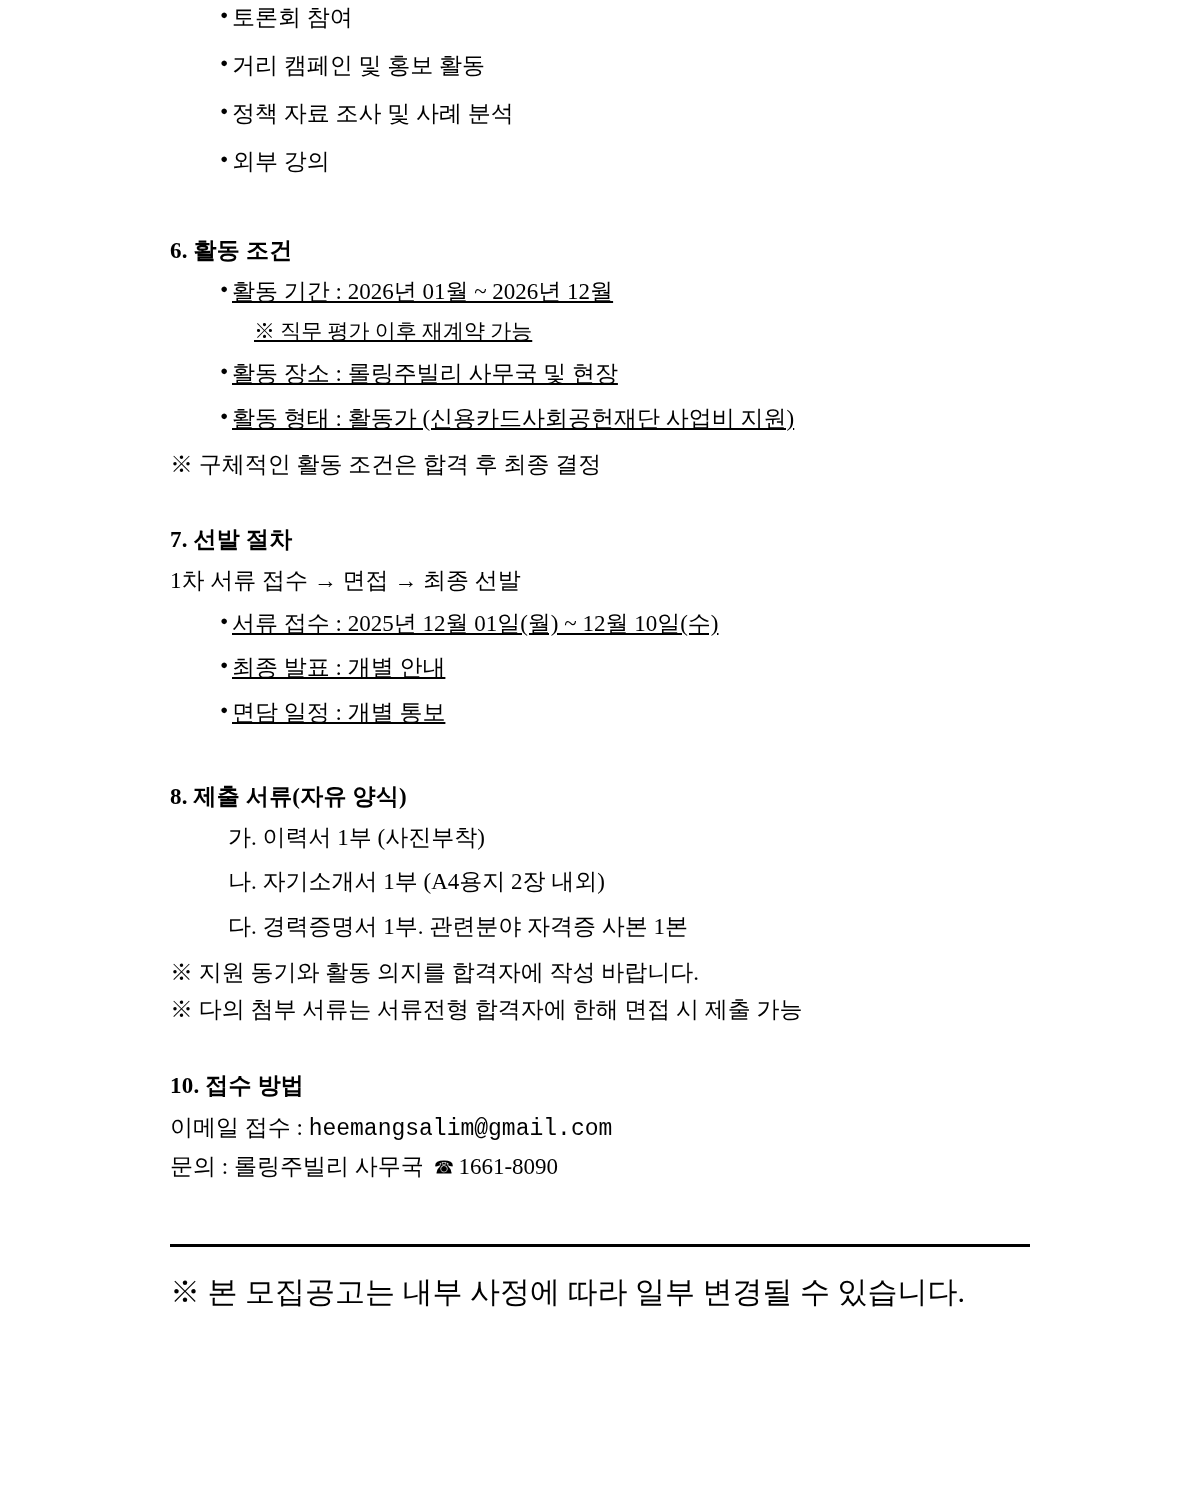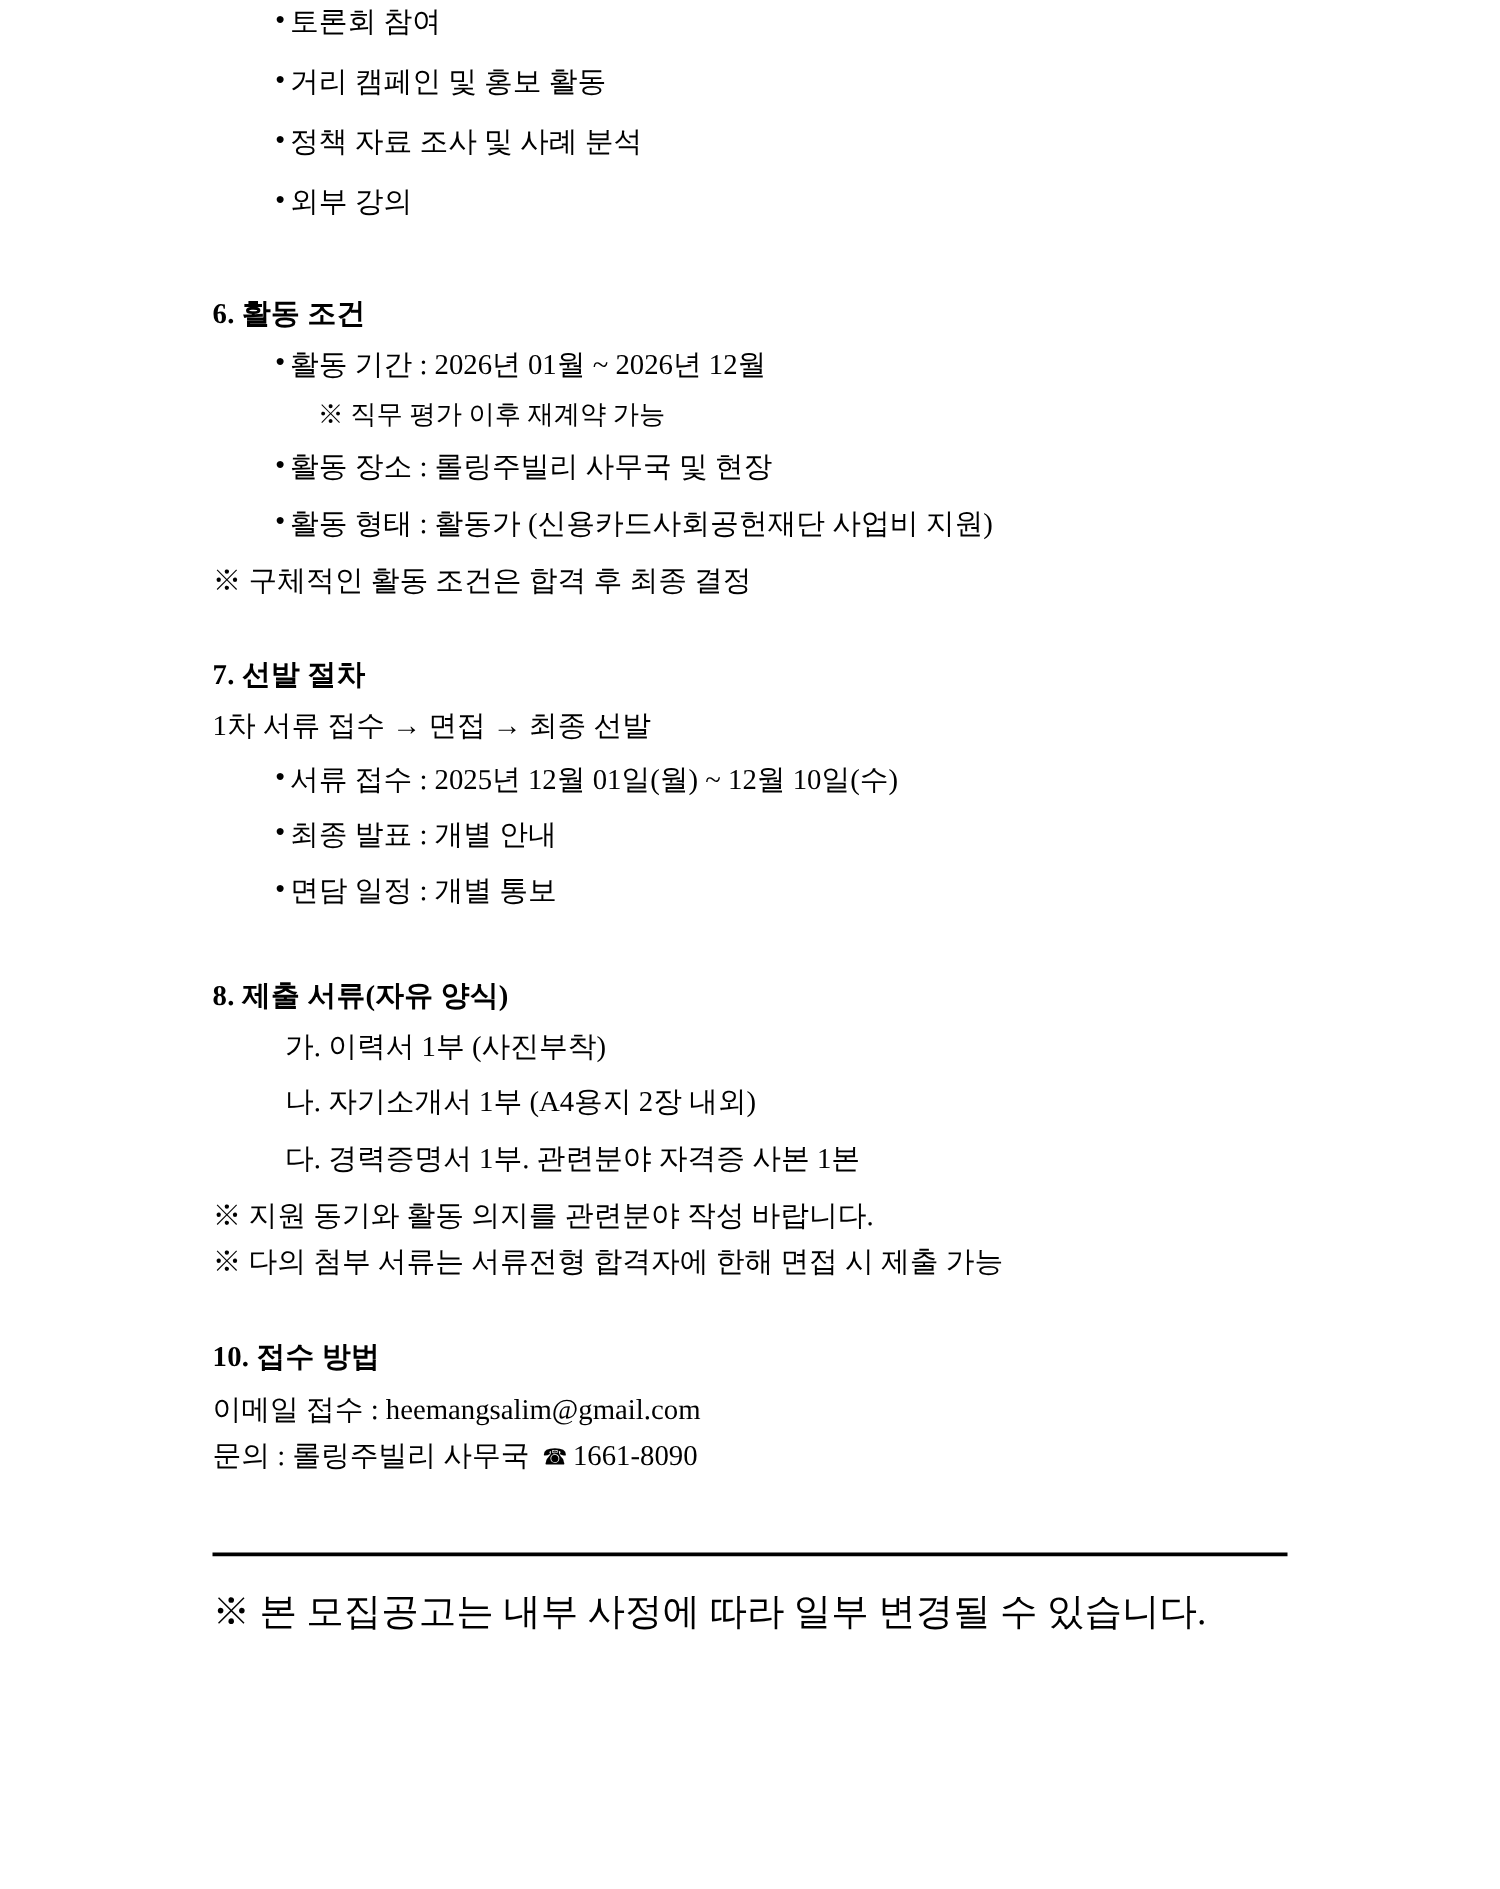--- a/index.html
+++ b/index.html
@@ -41,20 +41,21 @@
     content: "\25CF";
     position: absolute;
     left: 58px;
     top: 1px;
     font-size: 13px;
     line-height: 1.55;
     transform: translateX(-100%);
   }
   ul.bullets.tight > li {
     margin-bottom: 17px;
+    text-decoration: underline;
   }
 
   .sub-note {
     display: block;
     margin-top: 14px;
     margin-left: 22px;
     font-size: 21px;
   }
 
   h2.section {
@@ -80,21 +81,21 @@
     margin: 0;
     padding: 0;
   }
   ol.korean > li {
     padding-left: 58px;
     margin-bottom: 17px;
     font-size: 23px;
     line-height: 1.2;
   }
   .mono-mail {
-    font-family: Liberation Serif, serif;
+    font-family: Liberation Mono, monospace;
   }
   .contact-line {
     margin: 0 0 8px 0;
     font-size: 23px;
     line-height: 1.3;
   }
   .phone-icon {
     display: inline-block;
     font-size: 21px;
     vertical-align: baseline;
@@ -147,21 +148,21 @@
     </ul>
 
     <div class="spacer-lg"></div>
 
     <h2 class="section">8. 제출 서류(자유 양식)</h2>
     <ol class="korean">
       <li>가. 이력서 1부 (사진부착)</li>
       <li>나. 자기소개서 1부 (A4용지 2장 내외)</li>
       <li>다. 경력증명서 1부. 관련분야 자격증 사본 1본</li>
     </ol>
-    <p class="note">※ 지원 동기와 활동 의지를 관련분야 작성 바랍니다.</p>
+    <p class="note">※ 지원 동기와 활동 의지를 합격자에 작성 바랍니다.</p>
     <p class="note">※ 다의 첨부 서류는 서류전형 합격자에 한해 면접 시 제출 가능</p>
 
     <div class="spacer-lg"></div>
 
     <h2 class="section">10. 접수 방법</h2>
     <p class="contact-line">
       <span>이메일 접수 : </span><span class="mono-mail">heemangsalim@gmail.com</span>
     </p>
     <p class="contact-line">
       <span>문의 : 롤링주빌리 사무국 </span><span class="phone-icon">☎</span><span>1661-8090</span>

